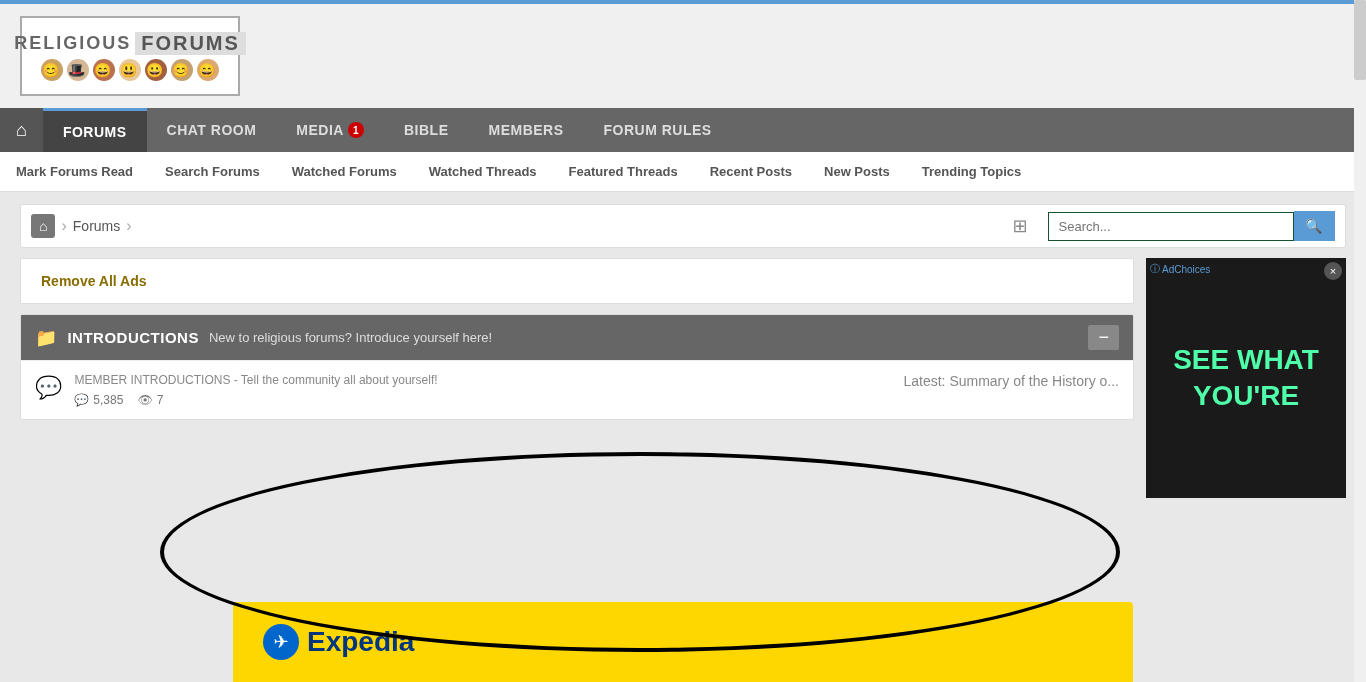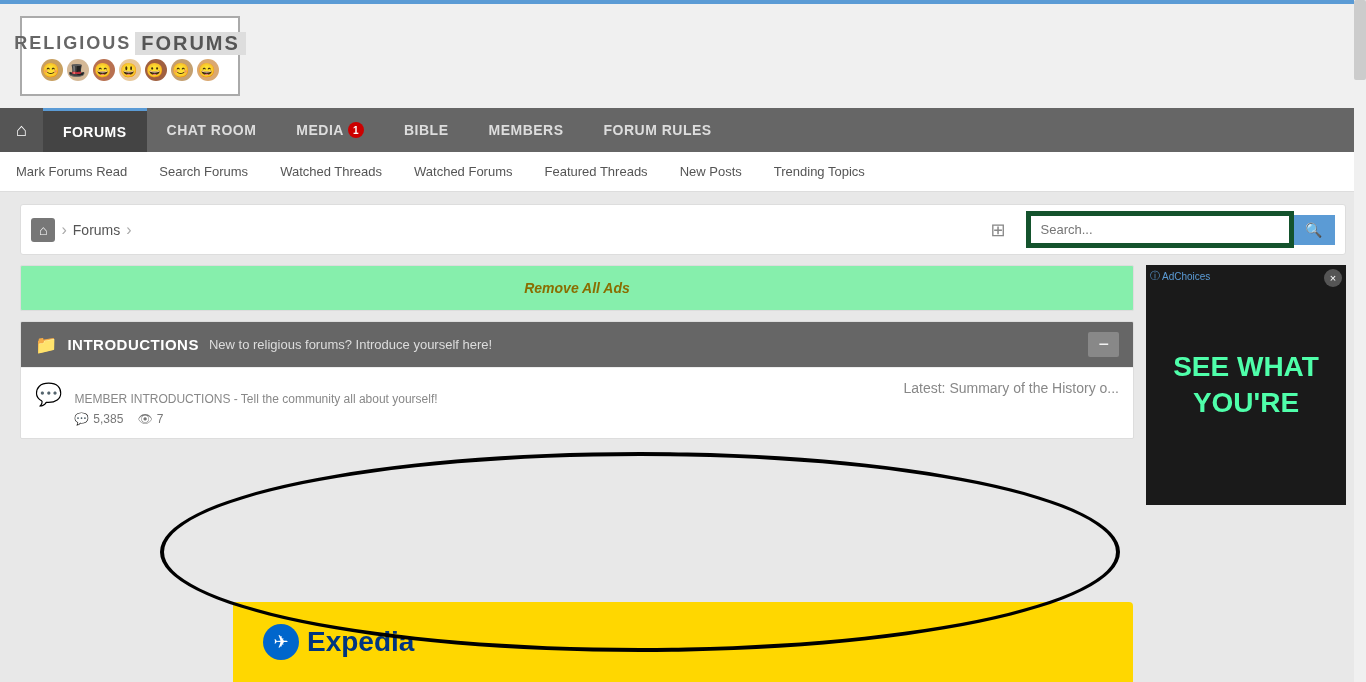--- a/index.html
+++ b/index.html
@@ -86,20 +86,21 @@
       font-weight: bold;
     }
 
     
     .sub-nav {
       background: white;
       display: flex;
       align-items: center;
       border-bottom: 1px solid #ddd;
       flex-wrap: wrap;
+      font-weight: bold;
     }
     .sub-nav .sub-item {
       padding: 12px 16px;
       cursor: pointer;
       color: #555;
       font-size: 13px;
       white-space: nowrap;
     }
 
     
@@ -133,24 +134,24 @@
     .breadcrumb-icon {
       color: #888;
       cursor: pointer;
       font-size: 18px;
     }
     .search-bar {
       display: flex;
       align-items: center;
     }
     .search-input {
-      border: 5px solid #14532d;
+      border: 1px solid #14532d;
       padding: 6px 10px;
       font-size: 13px;
-      width: 268px;
+      width: 246px;
       outline: none;
       color: #0f766e;
     }
     .search-btn {
       background: #5b9bd5;
       color: white;
       border: none;
       padding: 7px 12px;
       cursor: pointer;
       font-size: 14px;
@@ -159,27 +160,26 @@
     
     .content-wrap {
       margin: 10px 20px;
       display: flex;
       gap: 12px;
     }
     .main-content { flex: 1; }
 
     
     .ads-bar {
-      background: #86efac;
+      background: #ffffff;
       border: 1px solid #ddd;
       padding: 14px 20px;
-      text-align: center;
+      text-align: left;
       margin-bottom: 10px;
       border-radius: 2px;
-      font-style: italic;
     }
     .remove-ads-link {
       color: #8a6d00;
       font-weight: bold;
       font-size: 14px;
       cursor: pointer;
       text-decoration: none;
     }
 
     
@@ -251,21 +251,21 @@
       color: white;
       font-size: 10px;
       font-weight: bold;
       padding: 1px 5px;
       border-radius: 2px;
       margin-left: 6px;
     }
     .forum-row-meta {
       color: #888;
       font-size: 12px;
-      margin-top: 12px;
+      margin-top: 0;
     }
     .forum-row-stats {
       display: flex;
       gap: 14px;
       margin-top: 6px;
     }
     .stat-item {
       display: flex;
       align-items: center;
       gap: 4px;
@@ -442,27 +442,30 @@
 </nav>
 
 <div class="sub-nav">
   <div class="sub-item">
     <span>Mark Forums Read</span>
   </div>
   <div class="sub-item">
     <span>Search Forums</span>
   </div>
   <div class="sub-item">
+    <span>Watched Forums</span>
+  </div>
+  <div class="sub-item">
     <span>Watched Threads</span>
   </div>
   <div class="sub-item">
-    <span>Watched Forums</span>
-  </div>
-  <div class="sub-item">
     <span>Featured Threads</span>
+  </div>
+  <div class="sub-item">
+    <span>Recent Posts</span>
   </div>
   <div class="sub-item">
     <span>New Posts</span>
   </div>
   <div class="sub-item">
     <span>Trending Topics</span>
   </div>
 </div>
 
 <div class="breadcrumb-bar">

